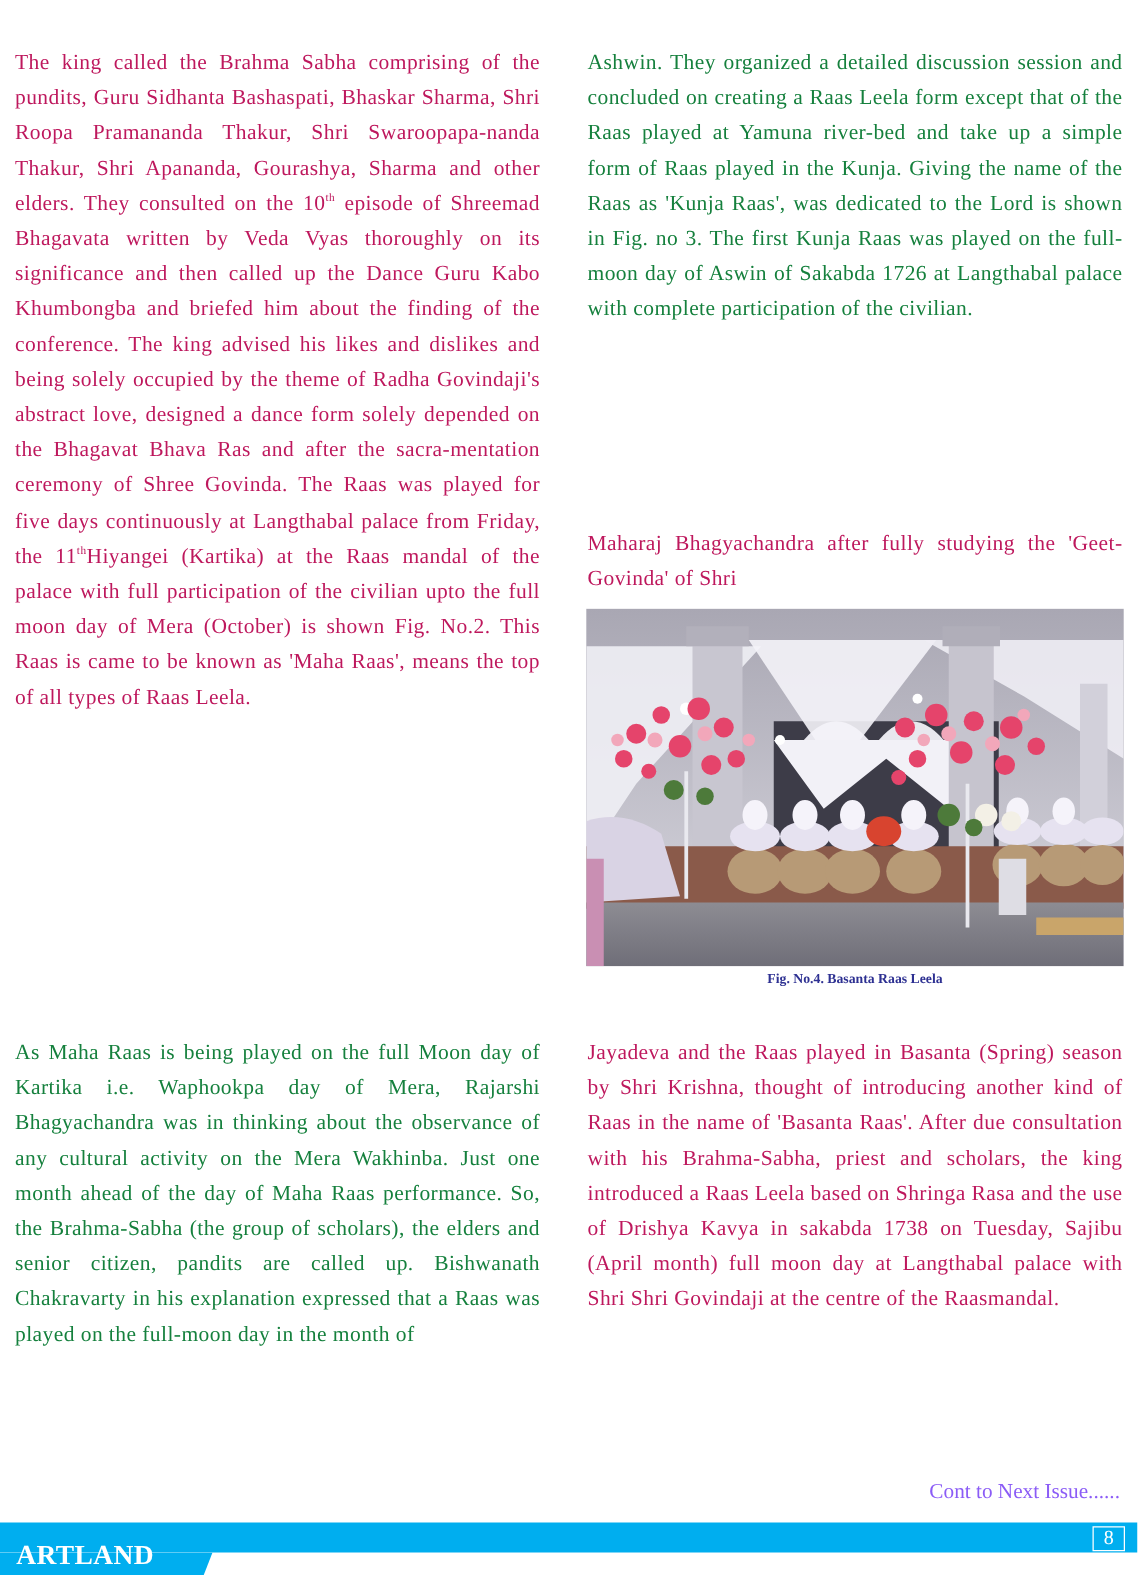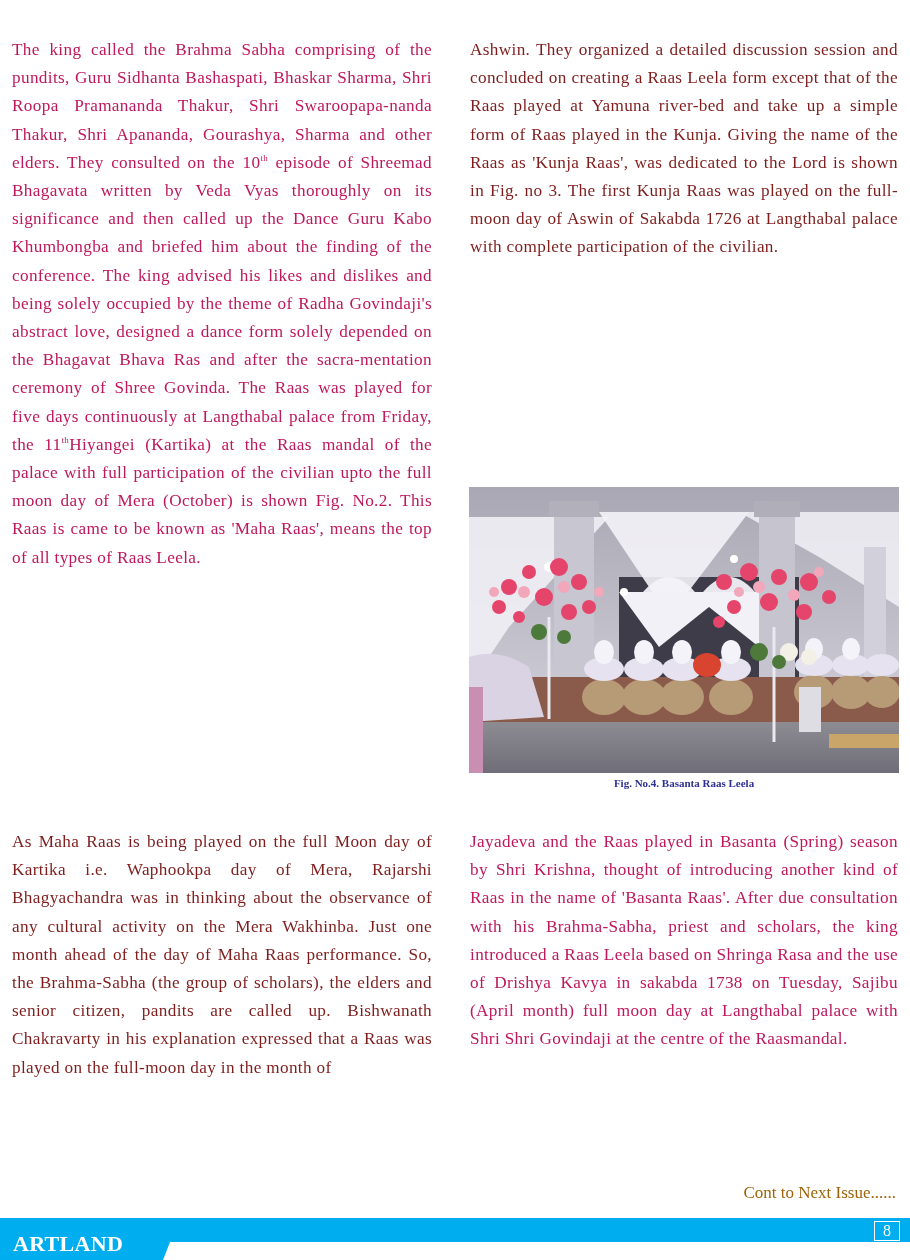--- a/index.html
+++ b/index.html
@@ -10,21 +10,21 @@
   }
   .col { position: absolute; top: 36px; }
   .col-left { left: 12px; width: 420px; }
   .col-right { left: 470px; width: 428px; }
   .para {
     margin: 0; font-size: 17.2px; line-height: 28.2px;
     text-align: justify; text-align-last: left;
     font-family: "Liberation Serif", serif; letter-spacing: 0.35px;
   }
   .red { color: #be185d; }
-  .navy { color: #7f1d1d; }
+  .navy { color: #15803d; }
   .heading {
     margin: 0; font-family: "Liberation Serif", serif; font-weight: bold;
     font-size: 18px; line-height: 28px; letter-spacing: -0.2px;
   }
   sup { font-size: 9px; line-height: 0; vertical-align: 7px; }
 
   #p1 { position: absolute; top: 0; left: 0; width: 420px; }
   #h-kunja { position: absolute; top: 764px; left: 0; }
   #p2 { position: absolute; top: 792px; left: 0; width: 420px; }
 
@@ -38,21 +38,21 @@
   }
   .caption {
     position: absolute; left: 469px; top: 777px; width: 430px; text-align: center;
     font-family: "Liberation Serif", serif; font-weight: bold; font-size: 11px;
     color: #2e3192;
   }
   #p5 { position: absolute; top: 792px; left: 0; width: 428px; }
 
   .cont {
     position: absolute; right: 14px; top: 1183px;
-    font-family: "Liberation Serif", serif; font-size: 17px; color: #a16207;
+    font-family: "Liberation Serif", serif; font-size: 17px; color: #8b5cf6;
   }
   .footer-bar {
     position: absolute; left: 0; top: 1218px; width: 910px; height: 24px; background: #00aeef;
   }
   .footer-tab {
     position: absolute; left: 0; top: 1242px; width: 910px; height: 18px;
   }
   .brand {
     position: absolute; left: 13px; top: 1231px;
     font-family: "Liberation Serif", serif; font-weight: bold; font-size: 22px; color: #ffffff;
@@ -71,20 +71,21 @@
   <p id="p1" class="para red"><span>The king called the Brahma Sabha comprising of the pundits, Guru Sidhanta Bashaspati, Bhaskar Sharma, Shri Roopa Pramananda Thakur, Shri Swaroopapa-nanda Thakur, Shri Apananda, Gourashya, Sharma and other elders. They consulted on the 10</span><sup>th</sup><span> episode of Shreemad Bhagavata written by Veda Vyas thoroughly on its significance and then called up the Dance Guru Kabo Khumbongba and briefed him about the finding of the conference. The king advised his likes and dislikes and being solely occupied by the theme of Radha Govindaji's abstract love, designed a dance form solely depended on the Bhagavat Bhava Ras and after the sacra-mentation ceremony of Shree Govinda. The Raas was played for five days continuously at Langthabal palace from Friday, the 11</span><sup>th</sup><span>Hiyangei (Kartika) at the Raas mandal of the palace with full participation of the civilian upto the full moon day of Mera (October) is shown Fig. No.2. This Raas is came to be known as 'Maha Raas', means the top of all types of Raas Leela.</span></p>
 
 
   <p id="p2" class="para navy">As Maha Raas is being played on the full Moon day of Kartika i.e. Waphookpa day of Mera, Rajarshi Bhagyachandra was in thinking about the observance of any cultural activity on the Mera Wakhinba. Just one month ahead of the day of Maha Raas performance. So, the Brahma-Sabha (the group of scholars), the elders and senior citizen, pandits are called up. Bishwanath Chakravarty in his explanation expressed that a Raas was played on the full-moon day in the month of</p>
 </div>
 
 <div class="col col-right" style="height:1140px;">
   <p id="p3" class="para navy">Ashwin. They organized a detailed discussion session and concluded on creating a Raas Leela form except that of the Raas played at Yamuna river-bed and take up a simple form of Raas played in the Kunja. Giving the name of the Raas as 'Kunja Raas', was dedicated to the Lord is shown in Fig. no 3. The first Kunja Raas was played on the full-moon day of Aswin of Sakabda 1726 at Langthabal palace with complete participation of the civilian.</p>
 
 
+  <p id="p4" class="para red">Maharaj Bhagyachandra after fully studying the 'Geet-Govinda' of Shri</p>
 
   <p id="p5" class="para red">Jayadeva and the Raas played in Basanta (Spring) season by Shri Krishna, thought of introducing another kind of Raas in the name of 'Basanta Raas'. After due consultation with his Brahma-Sabha, priest and scholars, the king introduced a Raas Leela based on Shringa Rasa and the use of Drishya Kavya in sakabda 1738 on Tuesday, Sajibu (April month) full moon day at Langthabal palace with Shri Shri Govindaji at the centre of the Raasmandal.</p>
 </div>
 
 <div class="figure">
   <svg width="430" height="286" viewBox="0 0 430 286">
     <defs>
       <linearGradient id="floorg" x1="0" y1="0" x2="0" y2="1">
         <stop offset="0" stop-color="#8d8c93"></stop>
         <stop offset="1" stop-color="#6f6e78"></stop>

